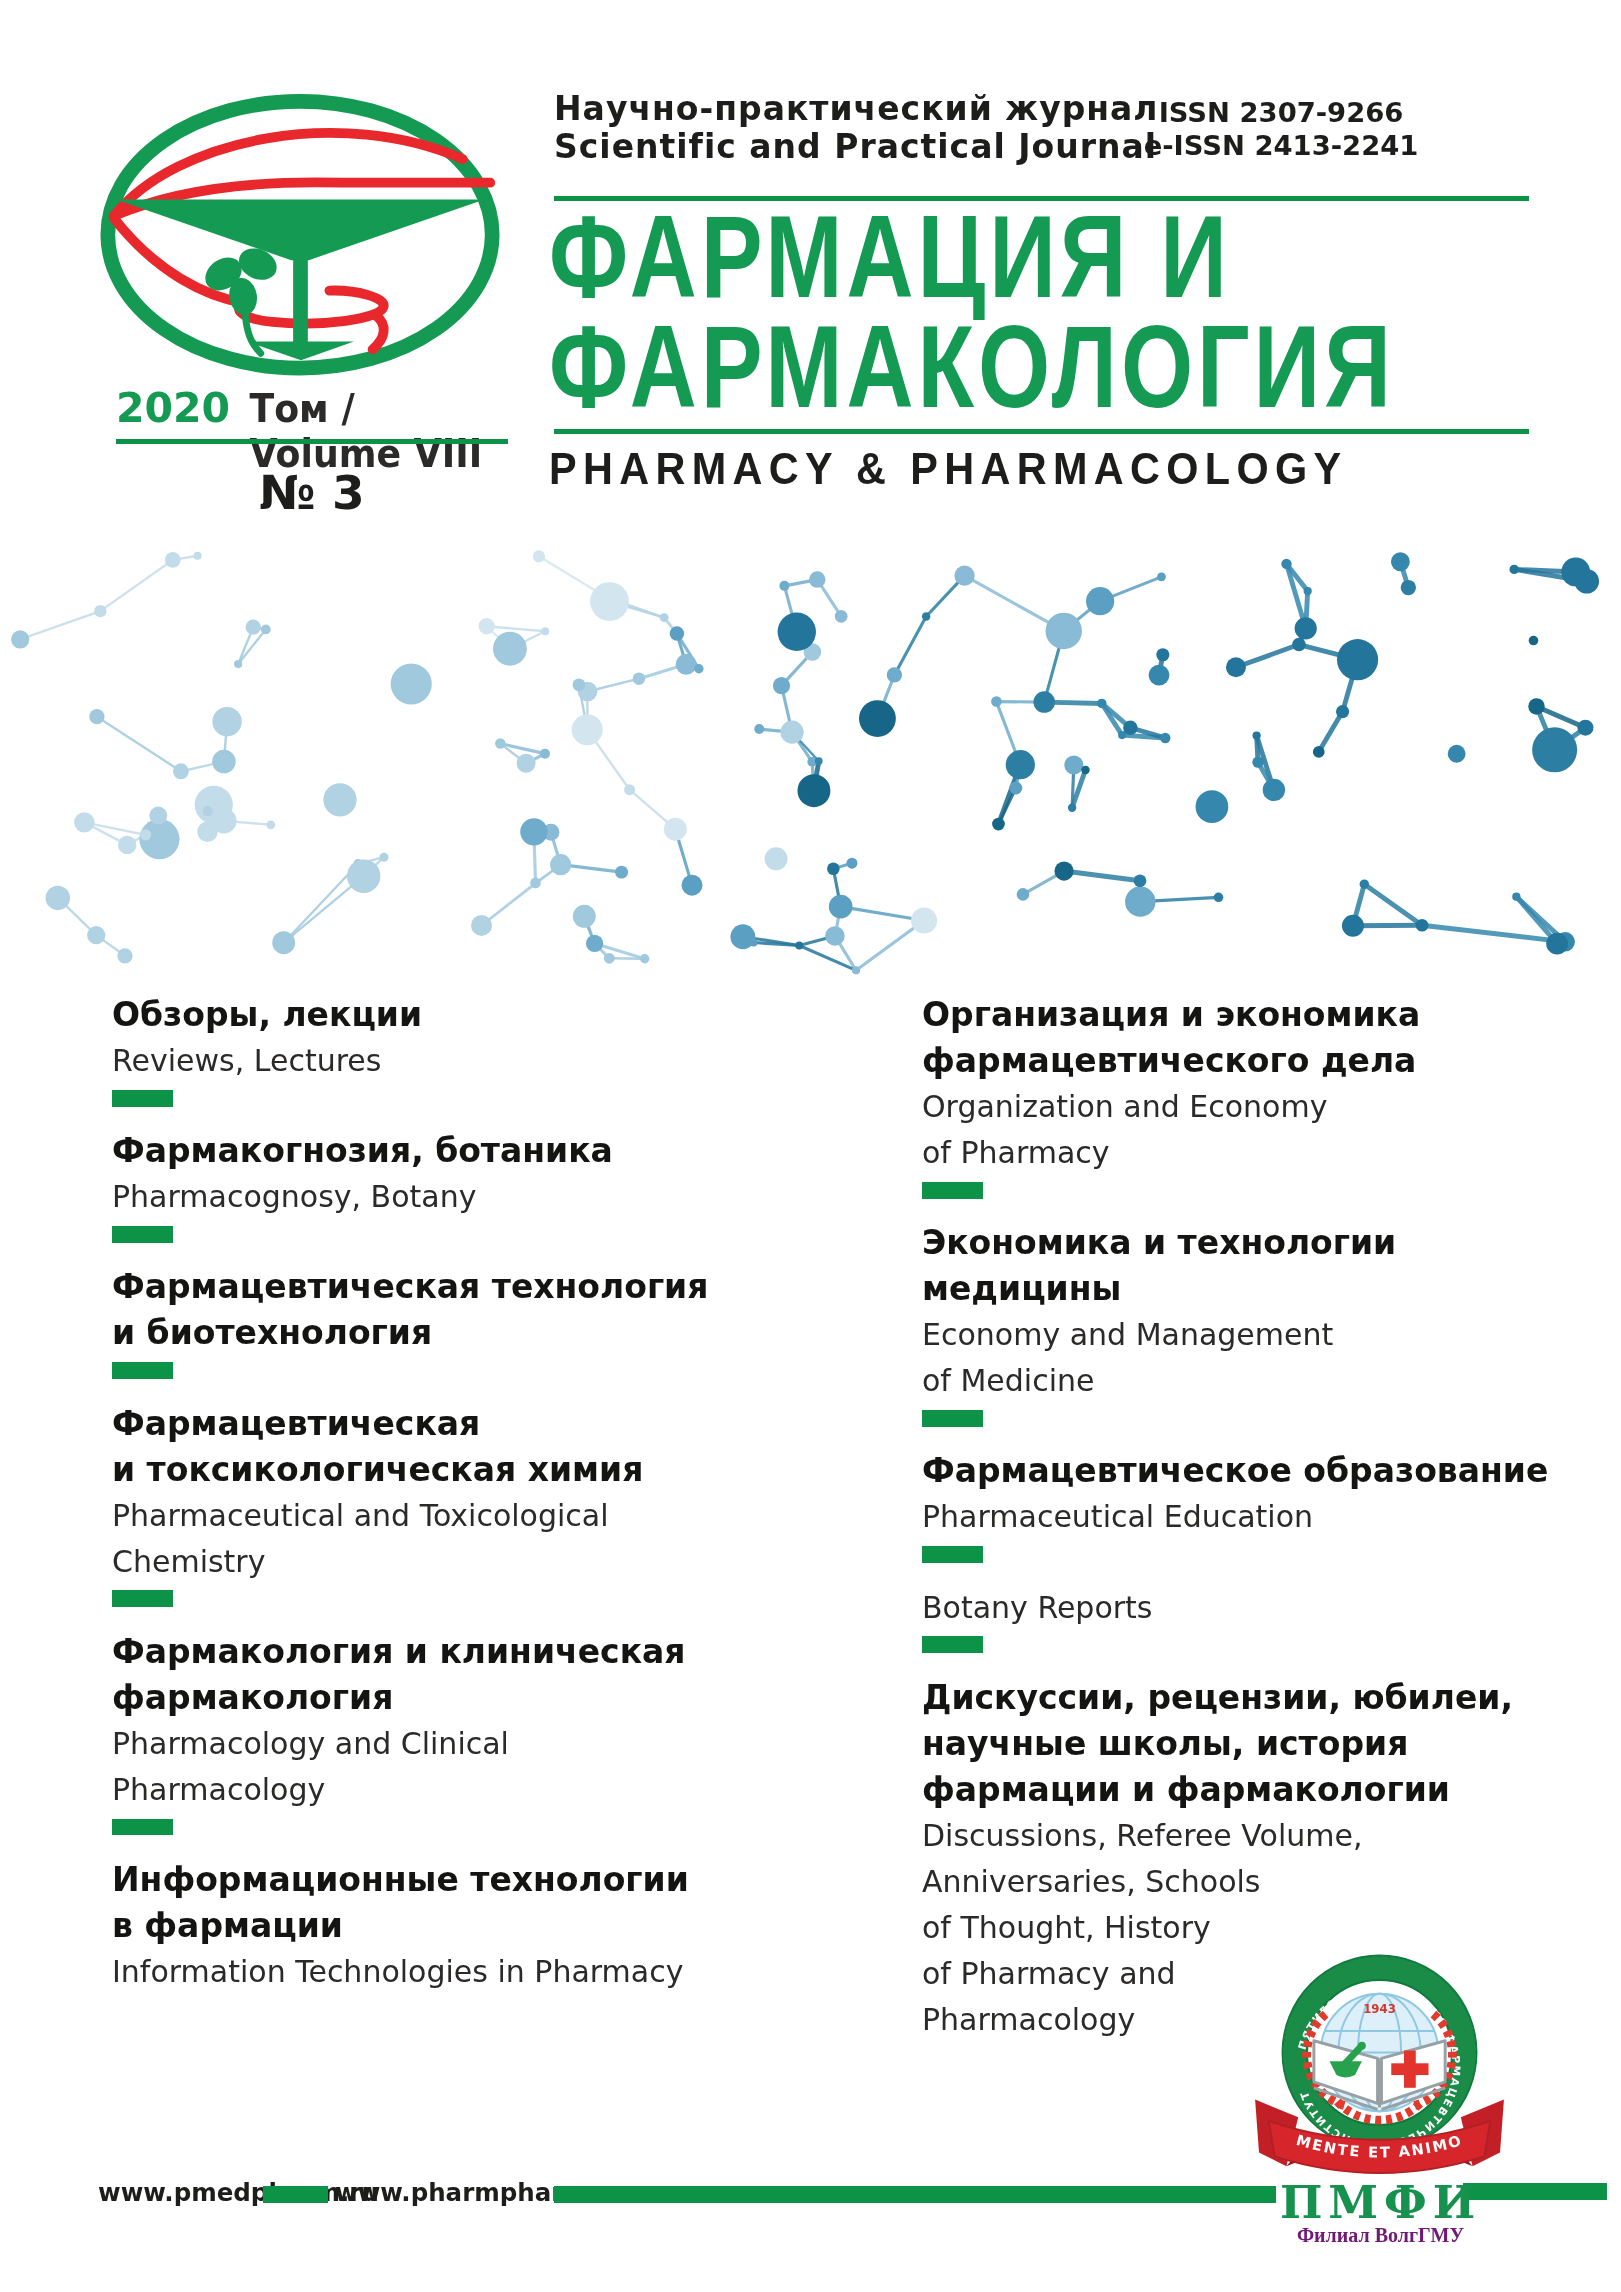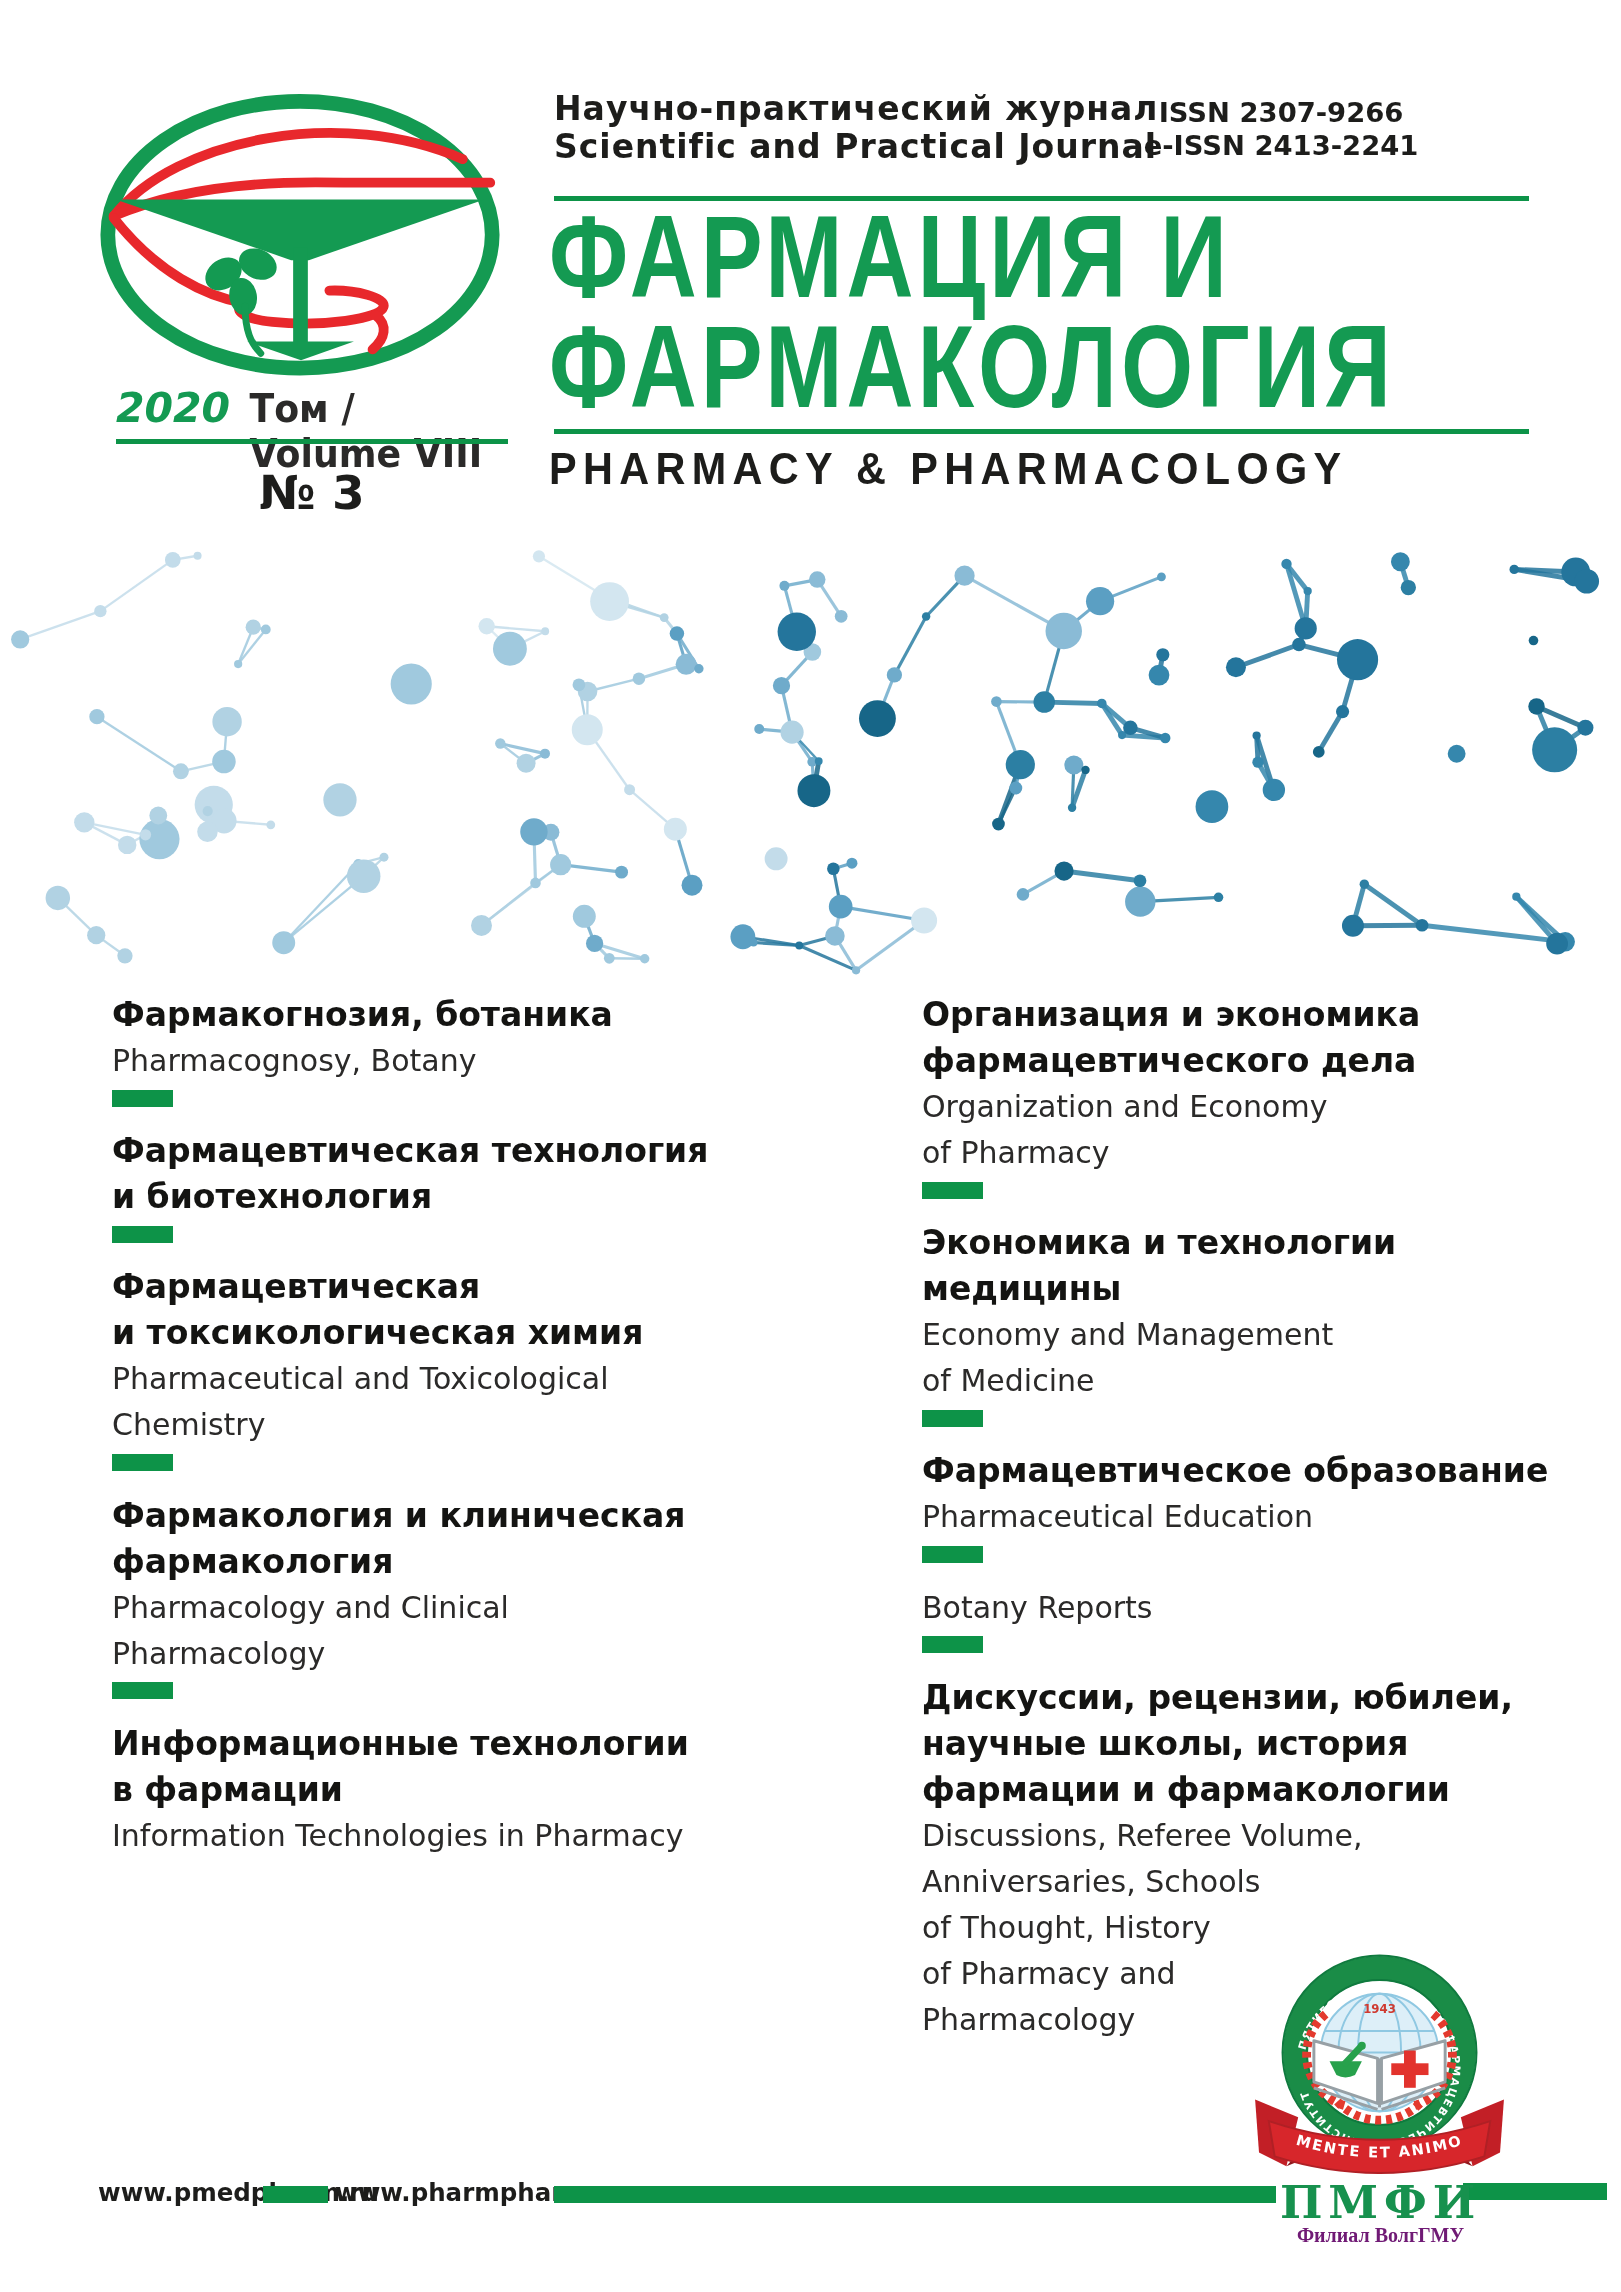--- a/index.html
+++ b/index.html
@@ -19,21 +19,21 @@
   .title-ru{left:549px;top:202px;font-family:"Liberation Sans",sans-serif;
             font-size:116px;line-height:110px;font-weight:700;color:#149a52;
             letter-spacing:4.9px;transform:scaleX(.80);transform-origin:left top;
             margin:0;}
   .rule-mid{left:554px;top:429px;width:975px;}
   .title-en{left:549px;top:443px;font-family:"Liberation Sans",sans-serif;
             font-size:45px;font-weight:700;letter-spacing:6.9px;color:#1d1d1b;
             transform:scaleX(.92);transform-origin:left top;}
   .volrow{left:116px;top:384px;width:392px;display:flex;
           justify-content:space-between;align-items:baseline;}
-  .volrow .year{font-size:41px;font-weight:700;color:#149a52;font-style:italic;}
+  .volrow .year{font-size:41px;font-weight:700;color:#149a52;}
   .volrow .vol{font-size:39px;font-weight:700;color:#2b2a29;
                transform:scaleX(.93);transform-origin:right top;}
   .rule-vol{left:116px;top:439px;width:392px;}
   .issue{left:116px;top:465px;width:392px;text-align:center;font-size:47px;
          font-weight:700;color:#1d1d1b;}
 
   
   .molecules{left:0;top:531px;width:1621px;height:469px;}
 
   
@@ -372,20 +372,25 @@
       <circle cx="808.2" cy="205.0" r="11.8" fill="#b1d2e3"></circle>
       <circle cx="1380.5" cy="402.5" r="11.2" fill="#24759c"></circle>
       <circle cx="419.6" cy="155.8" r="21.0" fill="#a0c9de"></circle>
       <circle cx="1189.0" cy="210.9" r="5.3" fill="#3587ad"></circle>
       <circle cx="1182.6" cy="146.7" r="10.6" fill="#3587ad"></circle>
       <circle cx="768.9" cy="419.6" r="4.0" fill="#5b9fc3"></circle>
     </g>
   </svg>
 
 <div class="abs col col-left" id="col-left">
+  <div class="sec">
+    <div class="sec-ru">Обзоры, лекции</div>
+    <div class="sec-en">Reviews, Lectures</div>
+    <div class="sec-bar"></div>
+  </div>
 
   <div class="sec">
     <div class="sec-ru">Фармакогнозия, ботаника</div>
     <div class="sec-en">Pharmacognosy, Botany</div>
     <div class="sec-bar"></div>
   </div>
 
   <div class="sec">
     <div class="sec-ru">Фармацевтическая технология
 и биотехнология</div>

